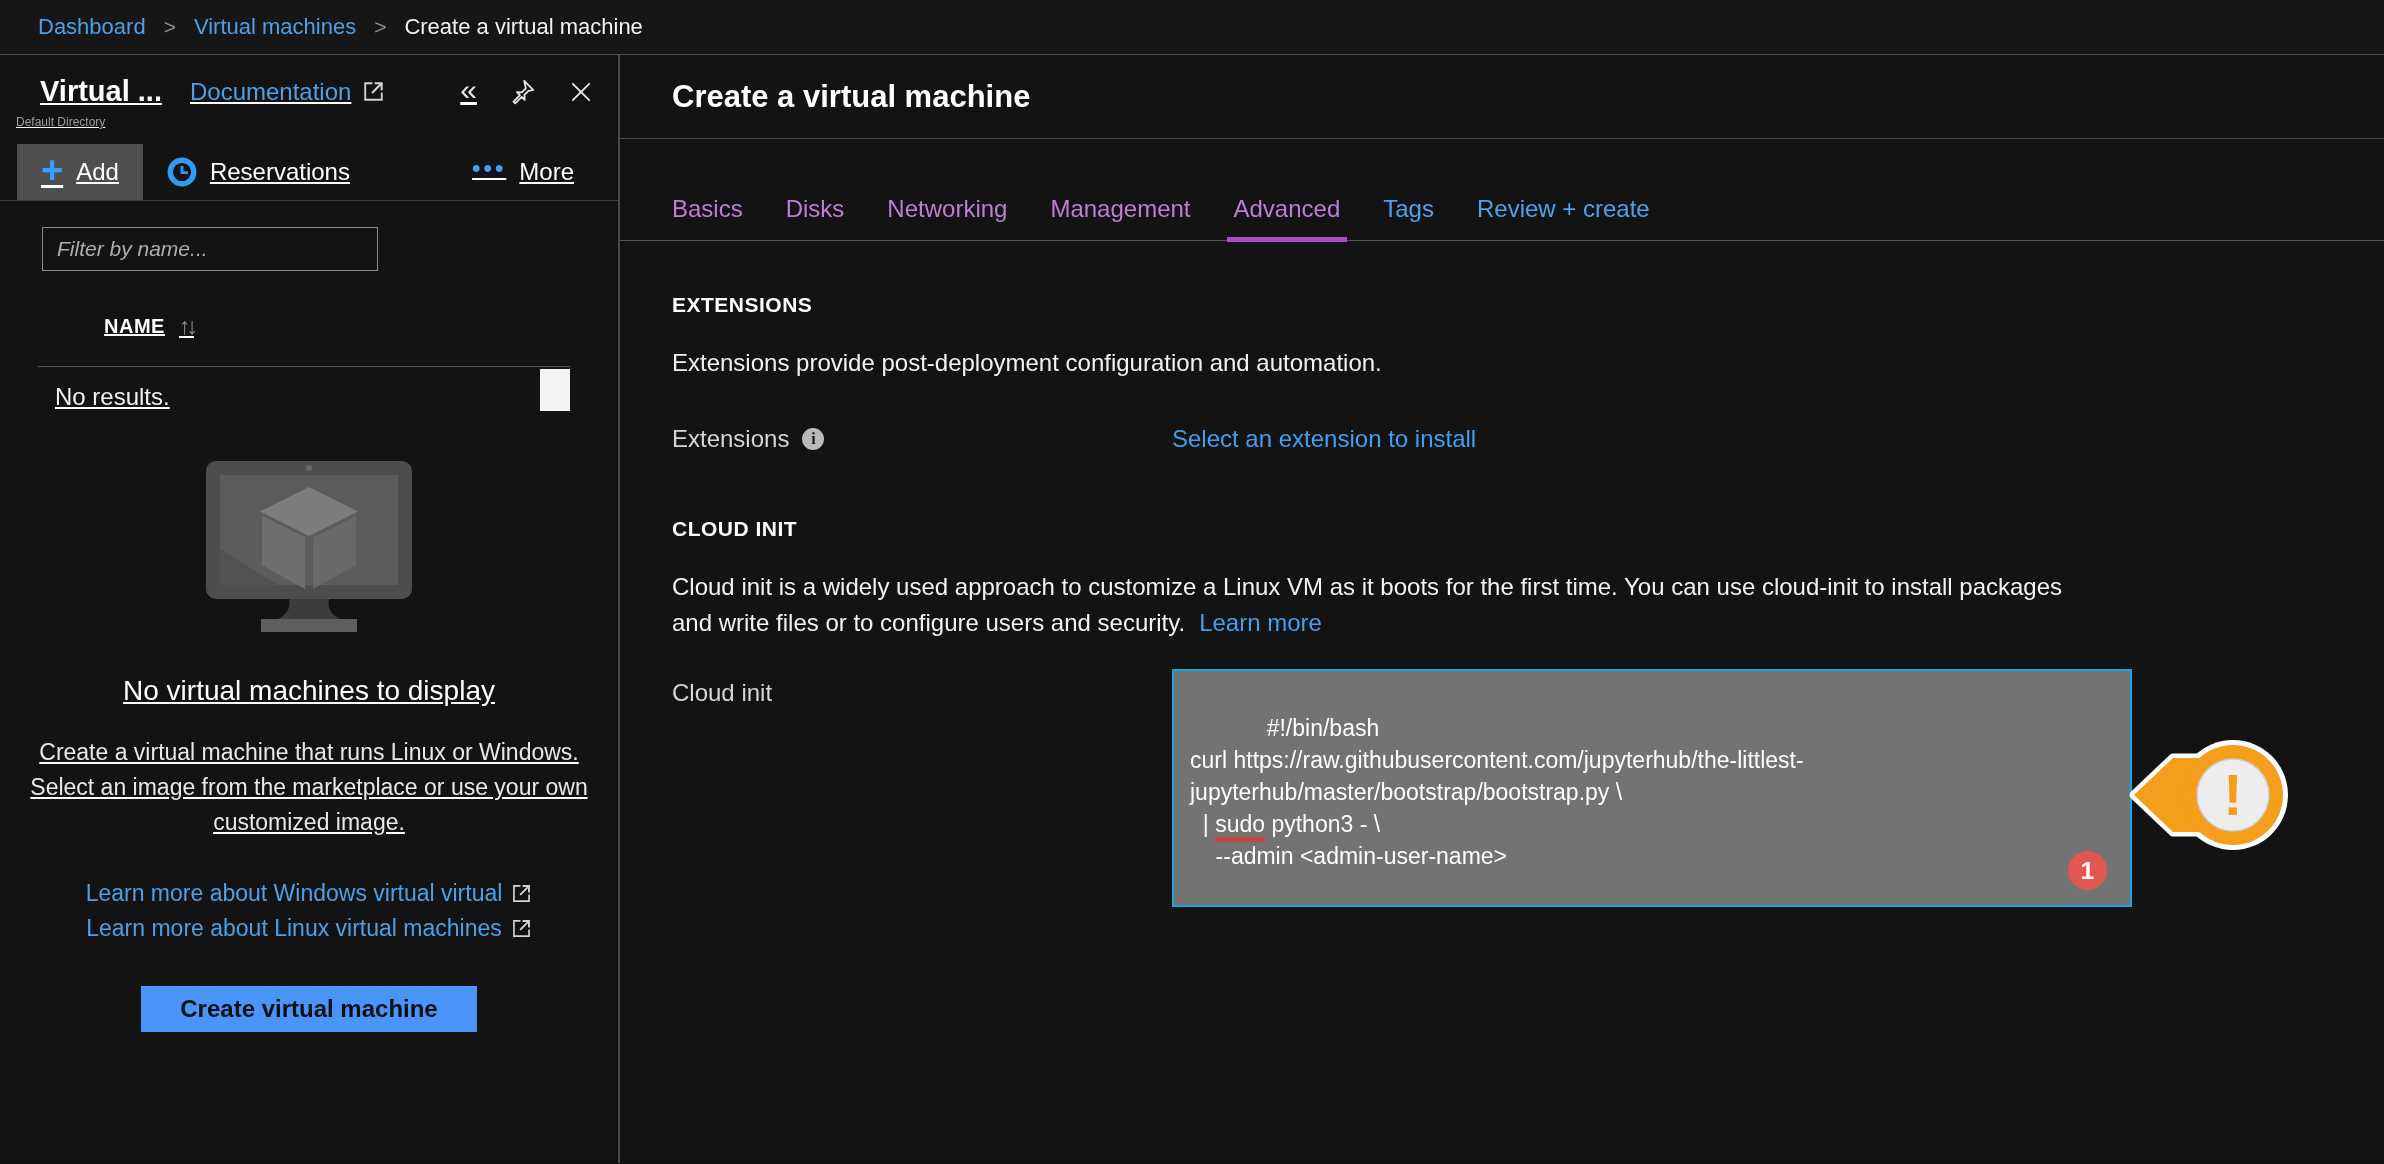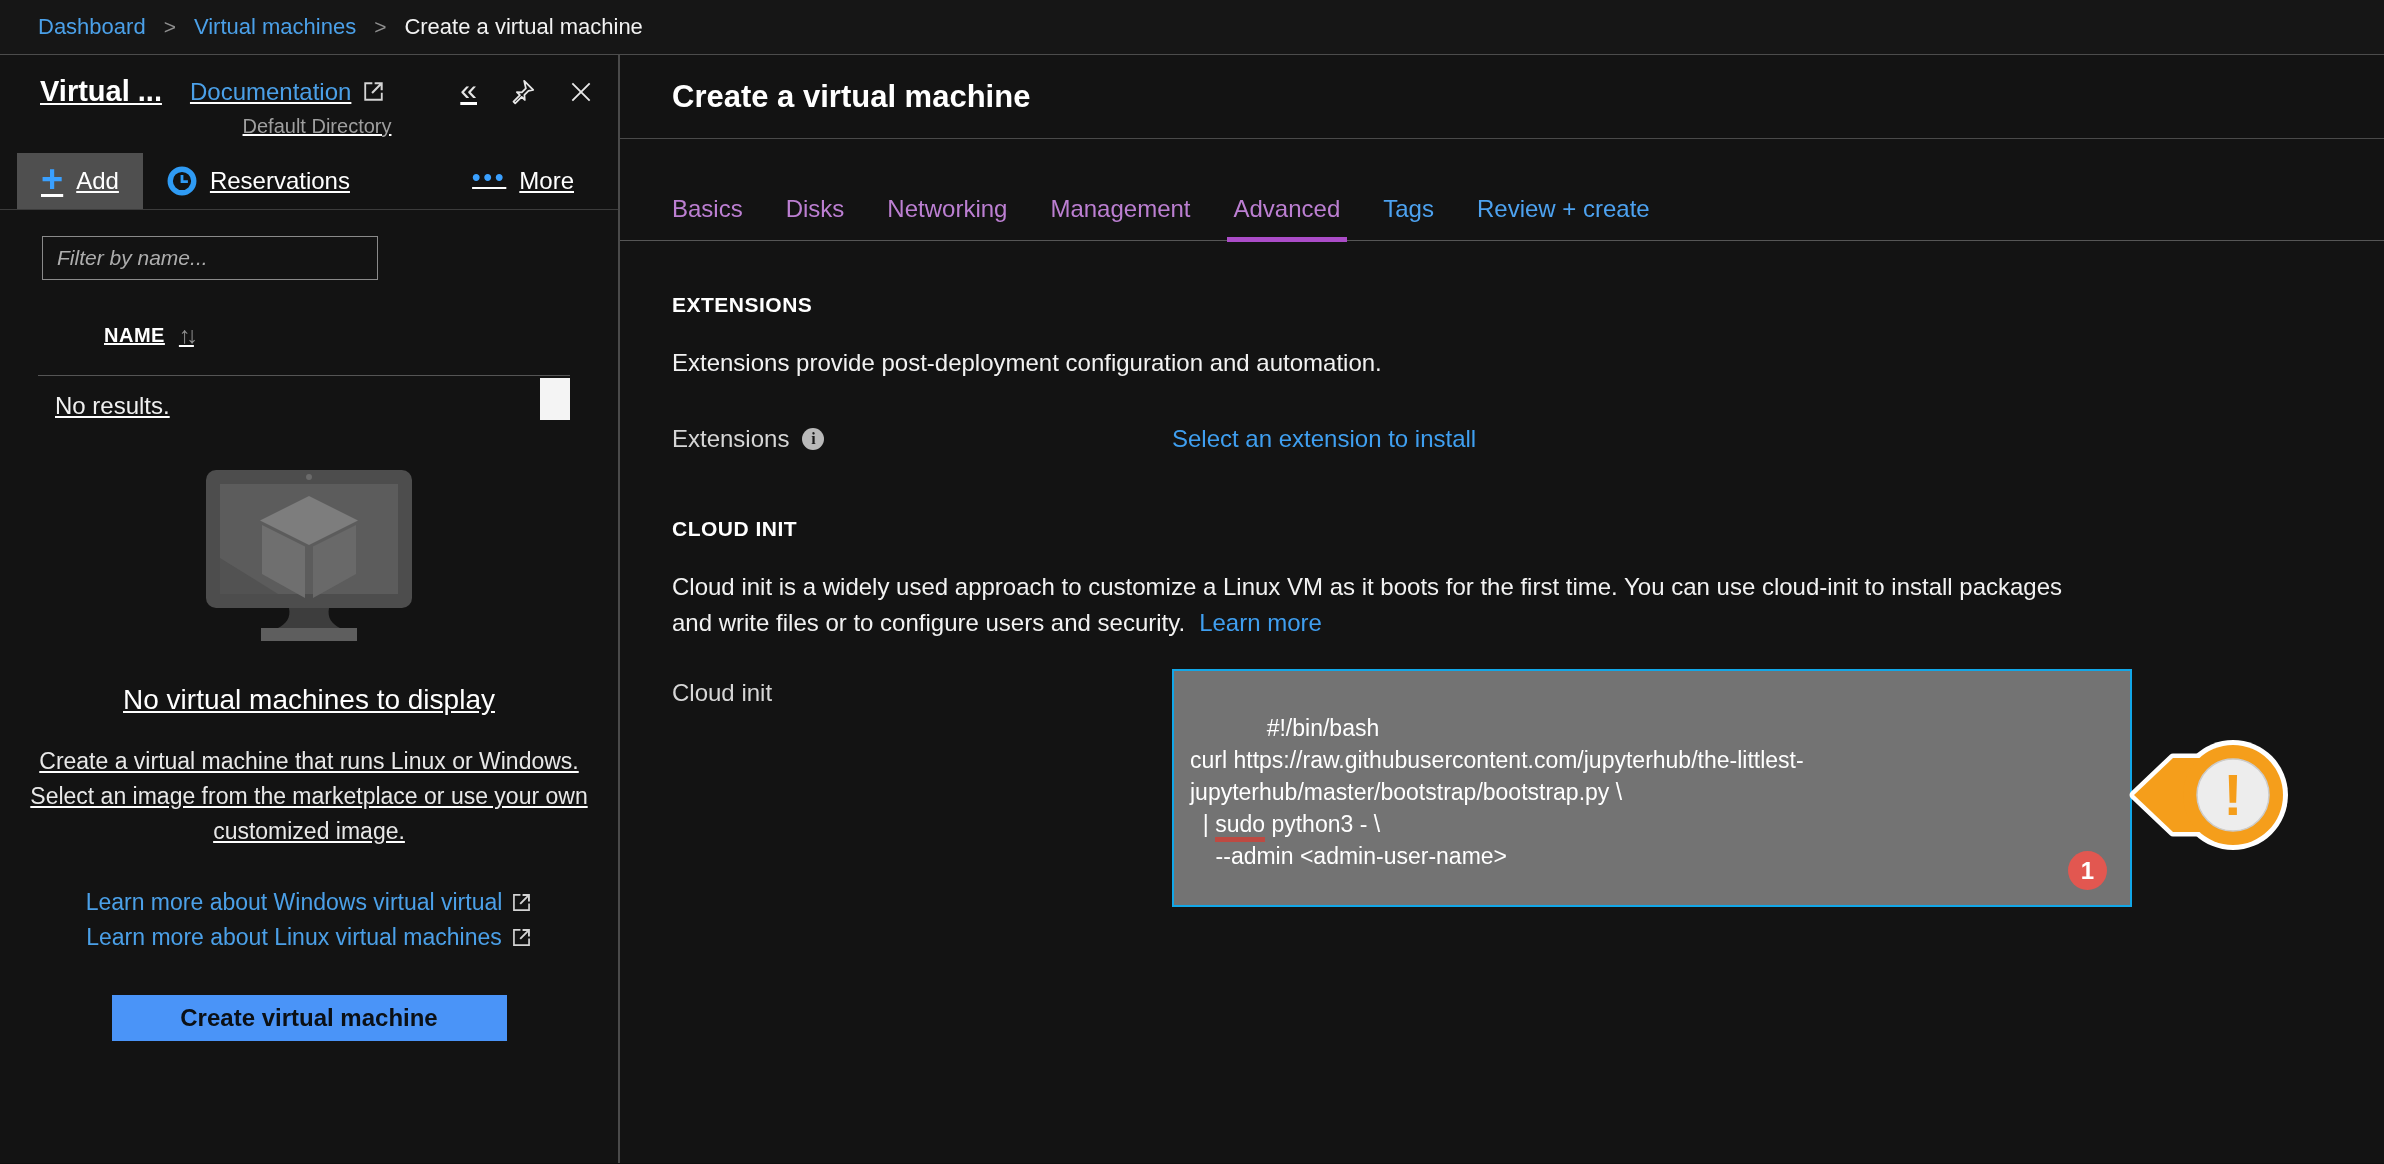--- a/index.html
+++ b/index.html
@@ -31,21 +31,21 @@
   
   .panel-header { padding: 20px 24px 0 40px; display: flex; align-items: center; }
   .panel-title { font-size: 29px; font-weight: bold; color: #fff; }
   .doc-link {
     margin-left: 28px; color: #4BA0E8; font-size: 24px; text-decoration: none;
     display: inline-flex; align-items: center; gap: 11px; cursor: pointer;
   }
   .header-icons { margin-left: auto; display: flex; align-items: center; gap: 32px; }
   .hicon { color: #e6e6e6; cursor: pointer; display: inline-flex; align-items: center; }
   .collapse-glyph { font-size: 30px; line-height: 1; margin-top: -4px; }
-  .panel-subtitle { padding-left: 16px; margin-top: 7px; color: #9f9f9f; font-size: 20px; text-align: center; }
+  .panel-subtitle { padding-left: 16px; margin-top: 7px; color: #9f9f9f; font-size: 12px; }
 
   
   .toolbar {
     margin-top: 15px; height: 57px; border-bottom: 1px solid #3c3c3c;
     display: flex; align-items: stretch; font-size: 24px; padding-left: 17px;
   }
   .toolbar-btn { display: flex; align-items: center; gap: 13px; padding: 0 24px; cursor: pointer; color: #fff; }
   .toolbar-btn.selected { background: #4f4f4f; }
   .plus-glyph { color: #3AA0FF; font-size: 38px; font-weight: bold; line-height: 1; margin-top: -5px; }
   .more-btn { margin-left: auto; margin-right: 44px; padding-right: 0; }
@@ -65,21 +65,21 @@
   .scroll-thumb { position: absolute; right: 0; top: 2px; width: 30px; height: 42px; background: #f4f4f4; }
   .no-results { margin: 16px 0 0 55px; font-size: 24px; color: #f0f0f0; }
 
   
   .empty-state { margin-top: 46px; text-align: center; }
   .empty-title { font-size: 28px; font-weight: normal; margin-top: 30px; color: #fff; }
   .empty-desc { margin: 28px auto 0; width: 560px; font-size: 23px; line-height: 35px; color: #e8e8e8; }
   .empty-links { margin-top: 36px; font-size: 23px; line-height: 35px; }
   .empty-link { color: #4BA0E8; text-decoration: none; cursor: pointer; display: inline-flex; align-items: center; gap: 9px; }
   .create-btn {
-    margin-top: 40px; width: 395px; height: 46px; background: #4A94F8; color: #0b1016;
+    margin-top: 40px; width: 336px; height: 46px; background: #4A94F8; color: #0b1016;
     font-size: 24px; font-weight: bold; border: none; cursor: pointer; font-family: inherit;
   }
 
   
   .main-header { height: 84px; border-bottom: 1px solid #4a4a4a; display: flex; align-items: center; padding-left: 52px; }
   .main-title { font-size: 31px; font-weight: bold; }
   .tabs { margin-top: 56px; padding-left: 52px; display: flex; gap: 43px; border-bottom: 1px solid #565656; }
   .tab { font-size: 24px; padding-bottom: 17px; position: relative; cursor: pointer; }
   .tab.visited { color: #BC7FD2; }
   .tab.blue { color: #4DA2F0; }

